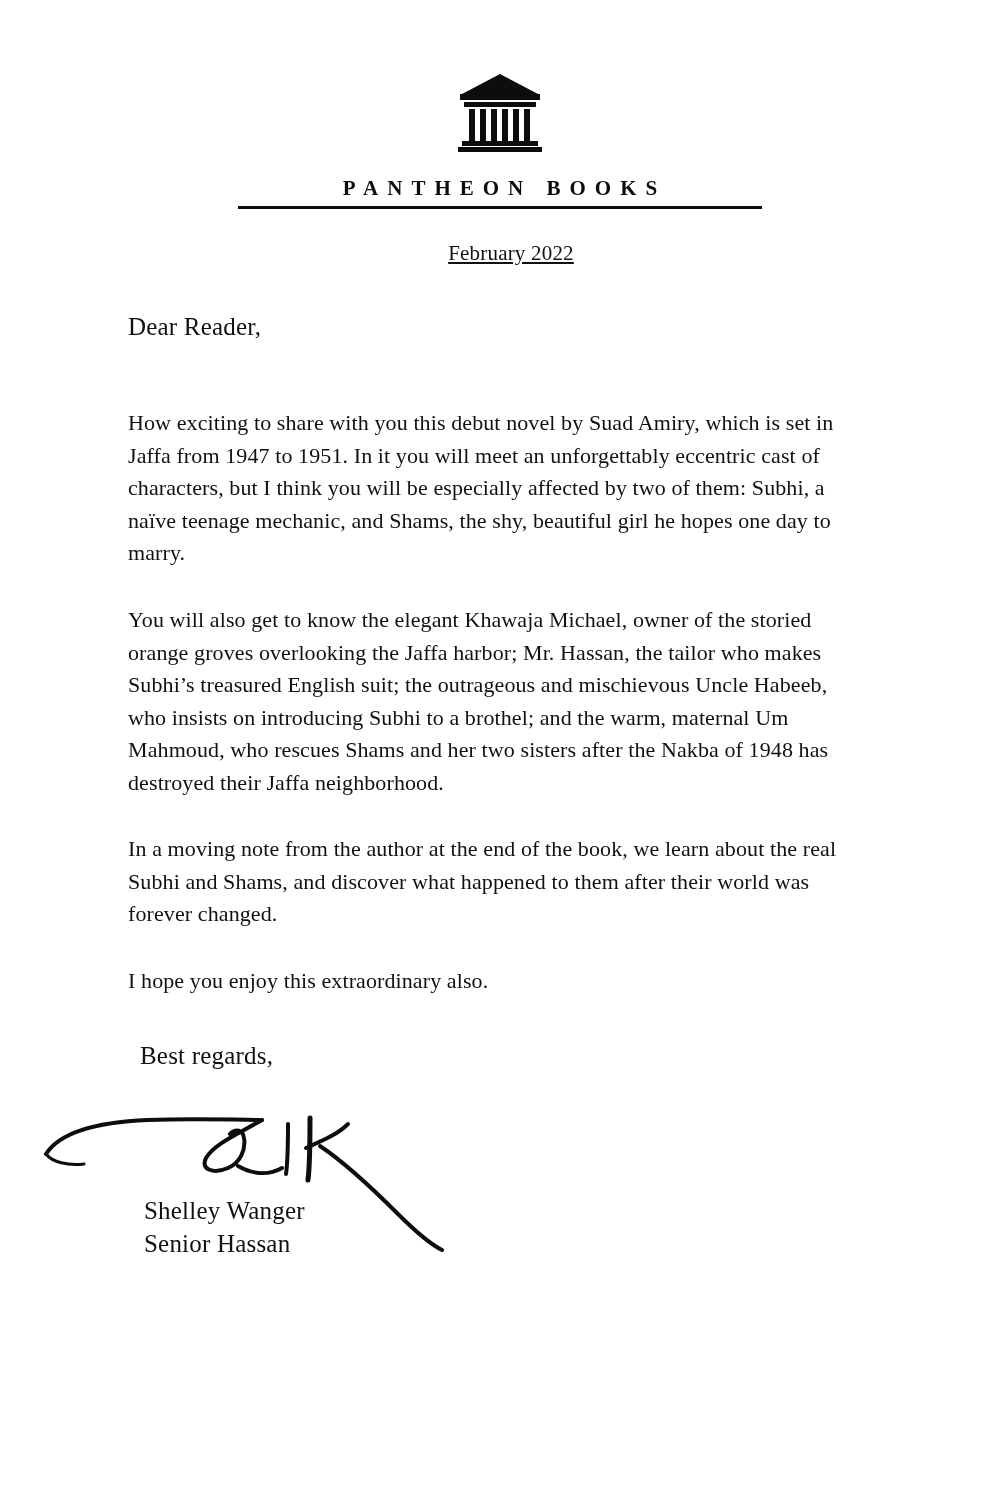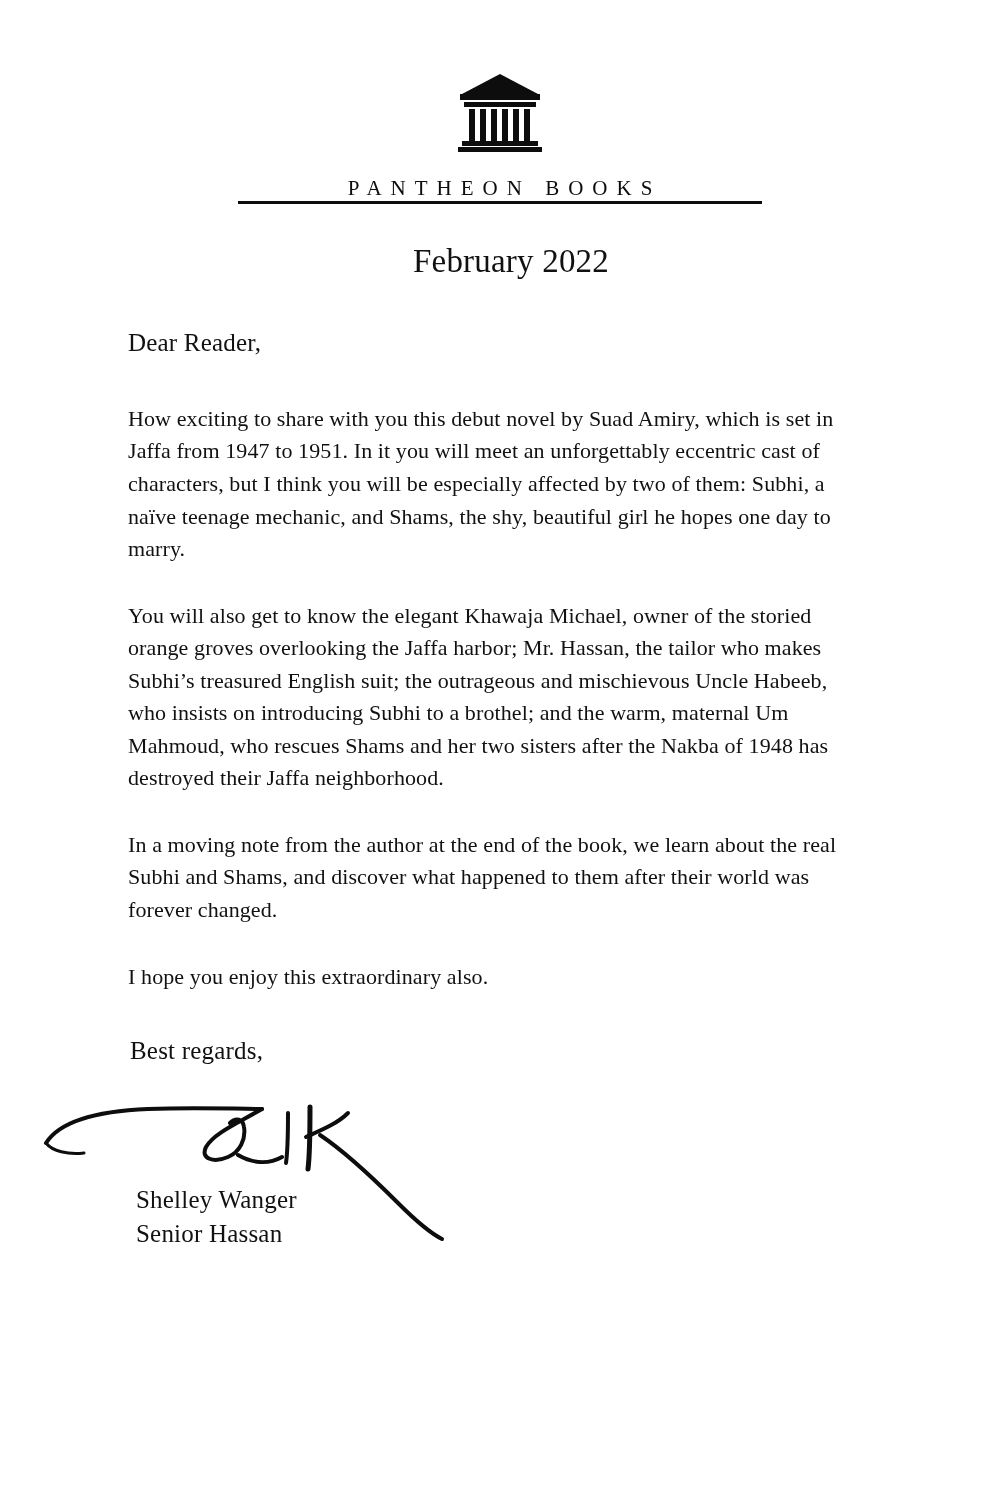--- a/index.html
+++ b/index.html
@@ -34,83 +34,85 @@
 
   .logo-mark {
     width: 96px;
     height: 82px;
     position: relative;
   }
 
   .publisher-name {
     margin-top: 22px;
     font-family: "Liberation Serif", serif;
-    font-weight: normal;
+    font-weight: bold;
     font-size: 21px;
     letter-spacing: 9px;
     color: #0d0d0d;
+    padding-bottom: 5px;
     border-bottom: 3px solid #0d0d0d;
     width: 524px;
     text-align: center;
     box-sizing: border-box;
     text-indent: 9px;
   }
 
   
   .letter {
     position: absolute;
     left: 128px;
     top: 240px;
     width: 736px;
   }
 
   .date-line {
     text-align: center;
-    font-size: 33px;
+    font-size: 21px;
     line-height: 1.3;
     margin-left: 30px;
     margin-bottom: 46px;
     letter-spacing: 0.2px;
+    text-decoration: underline;
   }
 
   .salutation {
     font-size: 25px;
-    margin-bottom: 46px;
+    margin-bottom: 66px;
     letter-spacing: 0.2px;
   }
 
   .para {
     font-size: 22px;
     line-height: 1.48;
     margin: 0 0 34px 0;
     letter-spacing: 0.1px;
   }
 
   .closing {
     font-size: 25px;
-    margin: 2px;
+    margin: 12px;
     padding-top: 10px;
     letter-spacing: 0.2px;
   }
 
   .signature-block {
     position: relative;
     margin-top: 6px;
     height: 160px;
   }
 
   .signature-svg {
     position: absolute;
     left: -90px;
     top: 6px;
   }
 
   .signer {
     position: absolute;
-    left: 8px;
+    left: 16px;
     top: 112px;
     font-size: 25px;
     line-height: 1.35;
     letter-spacing: 0.2px;
   }
   .signer div { white-space: nowrap; }
 </style>
 </head>
 <body>
 

